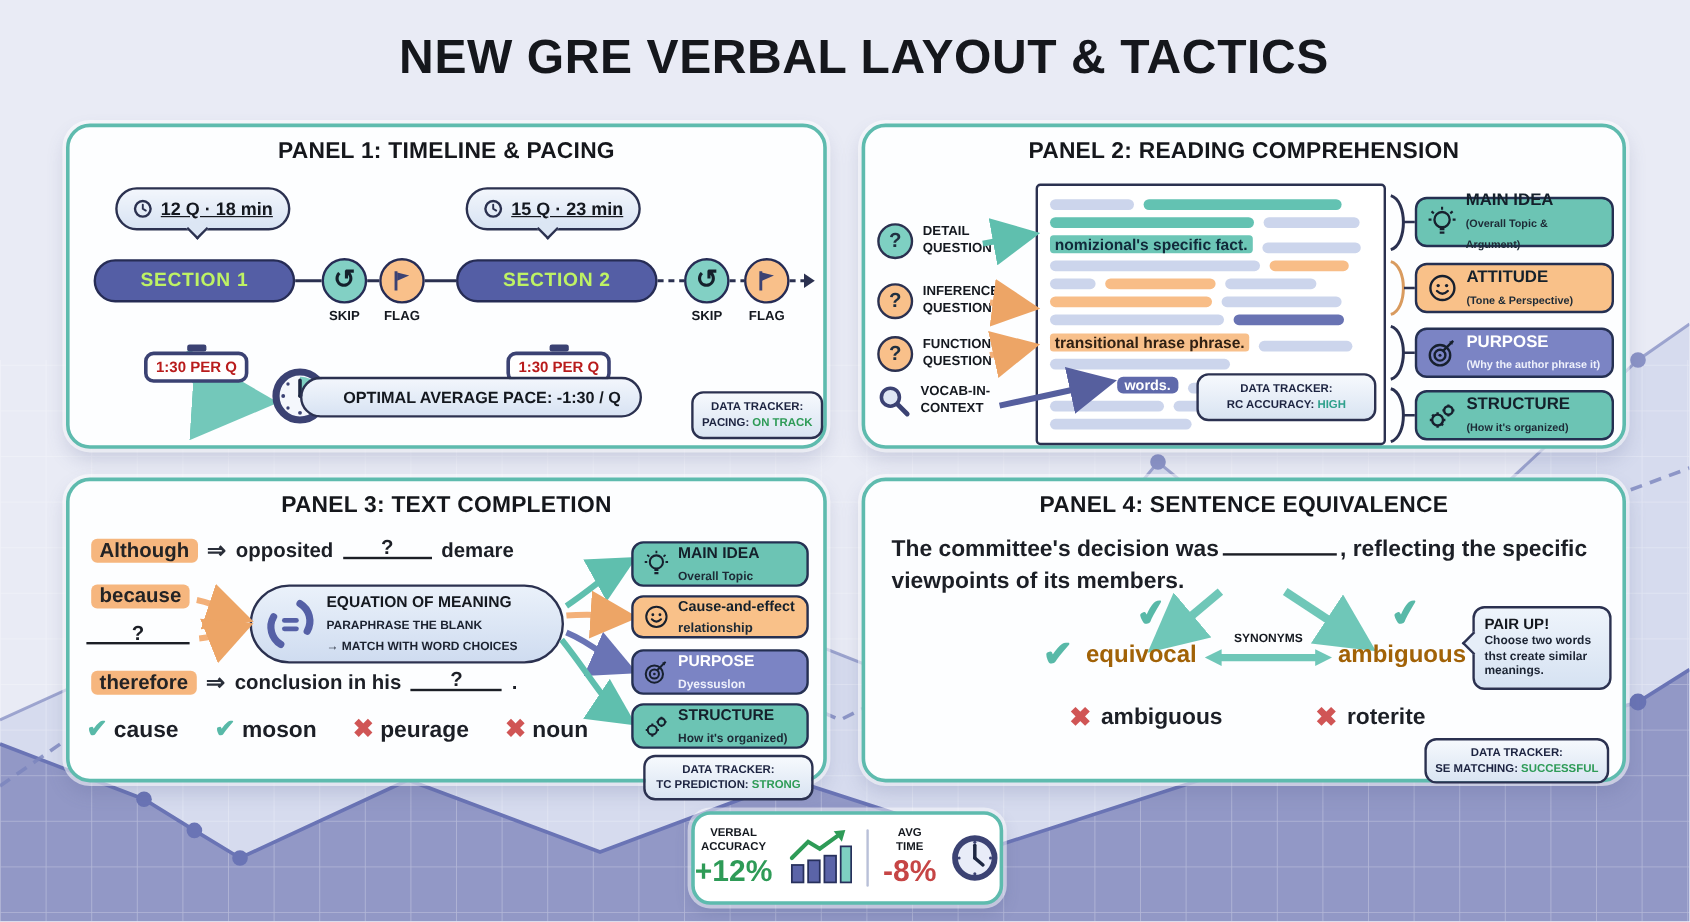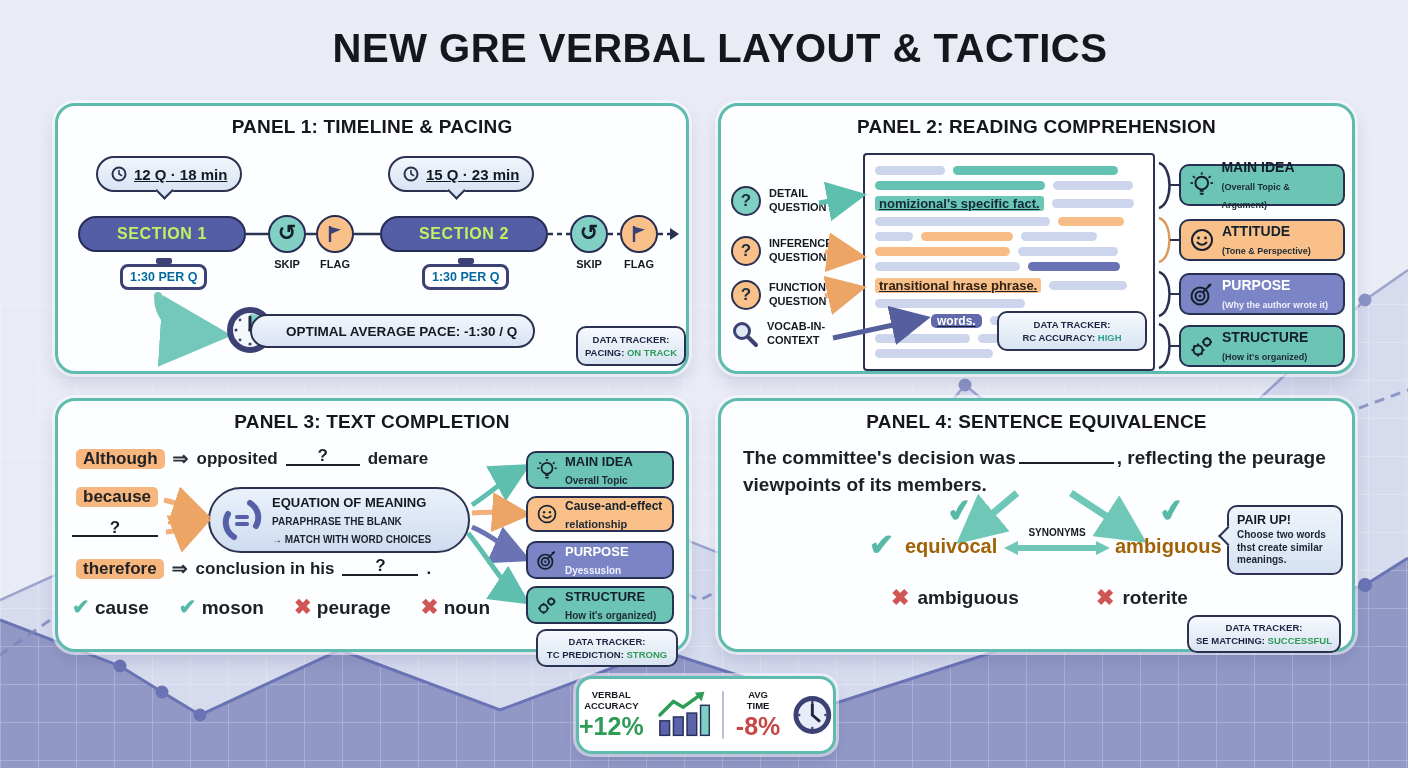--- a/index.html
+++ b/index.html
@@ -39,36 +39,36 @@
           border-right:2px solid #2b3150;border-bottom:2px solid #2b3150;transform:rotate(45deg);}
   .section-pill{position:absolute;background:#545ea5;border:2.5px solid #262c55;border-radius:999px;
           color:#bef264;font-weight:800;font-size:16px;display:flex;align-items:center;justify-content:center;
           letter-spacing:.6px;box-sizing:border-box;}
   .node{position:absolute;width:38px;height:38px;border-radius:50%;border:2.5px solid #262c55;display:flex;
         align-items:center;justify-content:center;box-sizing:border-box;}
   .node.teal{background:#82d0c4;} .node.org{background:#f9c08a;}
   .node .undo{font-size:22px;font-weight:800;color:#14202b;line-height:1;margin-top:-3px;}
   .node-label{position:absolute;width:44px;text-align:center;font-size:11px;font-weight:800;color:#14181f;}
   .timer{position:absolute;border:3px solid #3b4273;background:#fff;border-radius:8px;font-size:12.5px;
-         font-weight:800;padding:3px 7px;color:#0369a1;}
+         font-weight:800;padding:3px 7px;color:#b91c1c;margin-top:29px;}
   .timer:before{content:"";position:absolute;top:-9px;left:50%;transform:translateX(-50%);width:16px;height:6px;
          background:#3b4273;border-radius:2px;}
   .pace-pill{position:absolute;background:linear-gradient(180deg,#f2f6fc,#d8e3f3);border:2px solid #2b3150;
          border-radius:999px;display:flex;align-items:center;font-weight:800;font-size:13.5px;color:#14181f;
          height:30px;padding:0 16px 0 34px;}
 
   
   .q-item{position:absolute;display:flex;align-items:center;gap:8px;}
   .q-circle{width:30px;height:30px;border-radius:50%;border:2px solid #2b3150;font-weight:800;font-size:17px;
             display:flex;align-items:center;justify-content:center;color:#203040;box-sizing:border-box;}
   .q-text{font-size:11px;font-weight:800;line-height:1.25;color:#14181f;}
   .doc{position:absolute;left:142px;top:47px;width:292px;height:218px;background:#fff;border:2px solid #2b3150;
        border-radius:4px;display:flex;flex-direction:column;justify-content:space-between;
        padding:11px 10px;box-sizing:border-box;}
-  .doc-row{display:flex;gap:8px;align-items:center;text-decoration:underline;}
+  .doc-row{display:flex;gap:8px;align-items:flex-end;}
   .bar{height:9px;border-radius:5px;display:inline-block;}
   .bar.lav{background:#ccd5ec;} .bar.tealc{background:#63c2b2;} .bar.orgc{background:#f8bd87;} .bar.purc{background:#6973b3;}
   .hl-teal{background:#6cc6b6;padding:0 4px;border-radius:3px;font-weight:600;font-size:13px;color:#11293a;white-space:nowrap;}
   .hl-org{background:#f8c08b;padding:0 4px;border-radius:3px;font-weight:600;font-size:13px;color:#302013;white-space:nowrap;}
   .badge-pur{background:#5f69ab;color:#fff;border-radius:5px;padding:0 6px;font-weight:600;font-size:12px;}
 
   
   .tc-row{position:absolute;display:flex;align-items:center;gap:8px;font-size:17px;font-weight:600;color:#1c1f26;}
   .imply{font-size:19px;font-weight:600;color:#2a2f3a;}
   .blank{display:inline-block;border-bottom:2.5px solid #1c1f26;text-align:center;font-weight:800;
@@ -382,21 +382,21 @@
       <span><span class="t">ATTITUDE</span><br><span class="s">(Tone &amp; Perspective)</span></span>
     </div>
     <div class="info-card bg-pur" style="left:458px;top:167px;width:166px;height:42px;">
       <svg width="26" height="26" viewBox="0 0 26 26">
         <circle cx="11" cy="15" r="8.5" fill="none" stroke="#17202e" stroke-width="2"></circle>
         <circle cx="11" cy="15" r="4.5" fill="none" stroke="#17202e" stroke-width="2"></circle>
         <circle cx="11" cy="15" r="1.3" fill="#17202e"></circle>
         <line x1="14" y1="11" x2="22" y2="3" stroke="#17202e" stroke-width="2"></line>
         <polygon points="22,3 18.5,3.8 21.2,6.5" fill="#17202e"></polygon>
       </svg>
-      <span><span class="t" style="color:#fff;">PURPOSE</span><br><span class="s" style="color:#eef0fb;">(Why the author wrote it)</span></span>
+      <span><span class="t" style="color:#fff;">PURPOSE</span><br><span class="s" style="color:#eef0fb;">(Why the author phrase it)</span></span>
     </div>
     <div class="info-card bg-teal" style="left:458px;top:219px;width:166px;height:42px;">
       <svg width="26" height="26" viewBox="0 0 26 26">
         <circle cx="9" cy="17" r="4.5" fill="none" stroke="#17202e" stroke-width="2"></circle>
         <g stroke="#17202e" stroke-width="2">
             <line x1="9" y1="10.5" x2="9" y2="12.5"></line>
             <line x1="9" y1="21.5" x2="9" y2="23.5"></line>
             <line x1="2.5" y1="17" x2="4.5" y2="17"></line>
             <line x1="13.5" y1="17" x2="15.5" y2="17"></line>
             <line x1="4.5" y1="12.5" x2="6" y2="14"></line>
@@ -539,21 +539,21 @@
         <span>TC PREDICTION:</span>
         <span class="st-green">STRONG</span>
       </span>
     </div>
   </div>
 
   <div class="panel panel4">
     <div class="p-head">PANEL 4: SENTENCE EQUIVALENCE</div>
 
     <div class="sentence">
-      <span>The committee's decision was</span><span class="blank-line"></span><span>, reflecting the peurage</span><br>
+      <span>The committee's decision was</span><span class="blank-line"></span><span>, reflecting the specific</span><br>
       <span>viewpoints of its members.</span>
     </div>
 
     <svg class="overlay" width="631" height="248" viewBox="0 0 631 248">
       <defs>
         <marker id="m-teal4" markerWidth="7" markerHeight="7" refX="5" refY="3.5" orient="auto">
             <polygon points="0,0 7,3.5 0,7" fill="#6fc7b8"></polygon>
           </marker>
       </defs>
       <line x1="296" y1="92" x2="246" y2="134" stroke="#6fc7b8" stroke-width="7" marker-end="url(#m-teal4)"></line>

